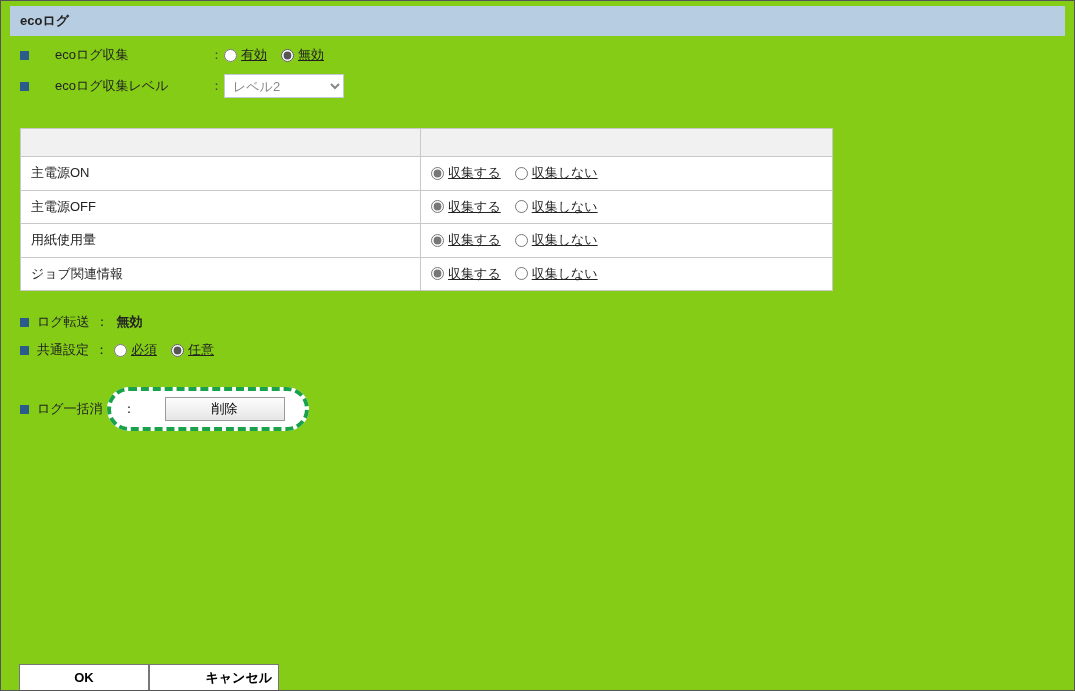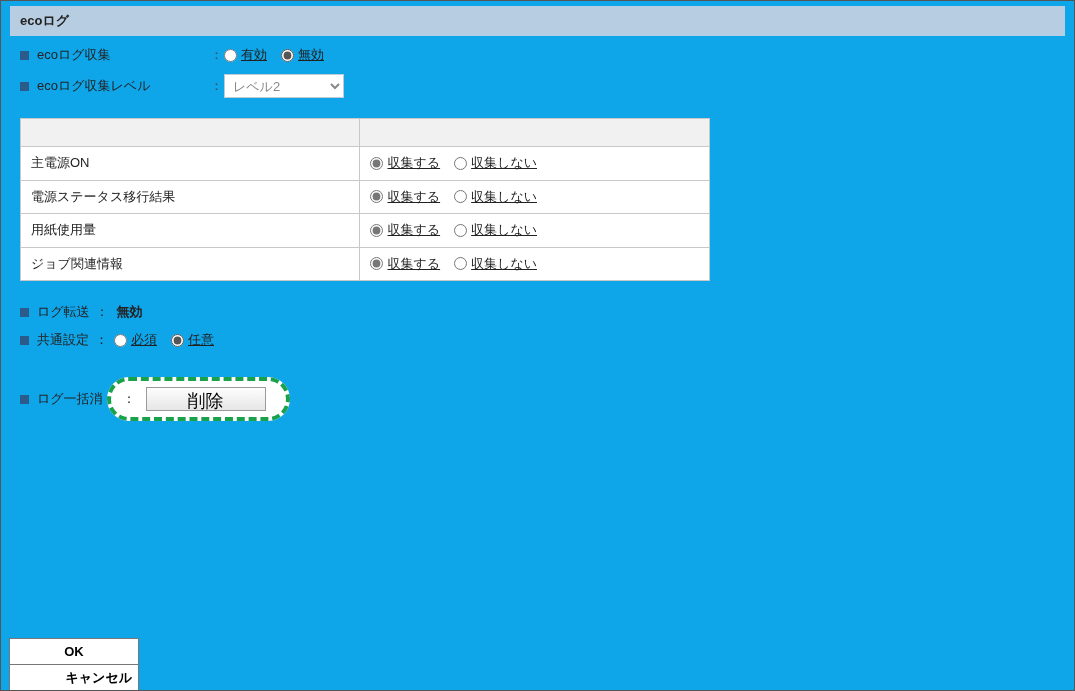--- a/index.html
+++ b/index.html
@@ -9,55 +9,55 @@
     font-family: "MS PGothic", "Hiragino Sans", Meiryo, sans-serif;
     font-size: 13px;
     color: #222;
     background: #fff;
   }
   .frame {
     width: 1075px;
     height: 691px;
     border: 1px solid #555;
     position: relative;
-    background: #0ea5e9;
+    background: #84cc16;
     padding: 1px;
   }
   .inner { padding: 0; }
   .section-header {
     background: #b7cde1;
     font-weight: bold;
     padding: 6px 10px;
     margin: 4px 8px 10px 8px;
   }
   .section-body { padding: 0 18px 12px 18px; }
   .row { display: flex; align-items: center; margin: 10px 0; }
   .bullet {
     display: inline-block;
     width: 9px; height: 9px;
     background: #2b5b8a;
     margin-right: 8px;
     flex: 0 0 auto;
   }
-  .label-col { width: 190px; display: flex; align-items: center; }
+  .label-col { width: 190px; display: flex; align-items: center; gap: 18px; }
   .colon { display: inline-block; width: 14px; color: #444; }
   .radio-wrap { display: inline-flex; align-items: center; margin-right: 14px; cursor: pointer; text-decoration: underline; }
   .radio-wrap input { margin: 0 4px 0 0; accent-color: #555; }
   select.lvl {
     width: 120px; height: 24px;
     border: 1px solid #bfcbd6;
     color: #888;
     font-size: 13px;
     padding: 0 4px;
     background: #fff;
   }
   table.grid {
-    width: 690px;
+    width: 813px;
     border-collapse: collapse;
-    margin-top: 20px;
+    margin-top: 30px;
   }
   table.grid th, table.grid td {
     border: 1px solid #c8c8c8;
     padding: 7px 10px;
     text-align: left;
     font-weight: normal;
     background: #fff;
   }
   table.grid thead th {
     background: #f1f1f1;
@@ -81,30 +81,30 @@
     position: absolute;
     inset: 0;
     border: 4px dashed #1aa24a;
     border-radius: 22px;
     pointer-events: none;
   }
   button.del-btn {
     width: 120px; height: 24px;
     background: linear-gradient(#fdfdfd,#e6e6e6);
     border: 1px solid #9a9a9a;
-    font-size: 18px;
+    font-size: 13px;
     cursor: pointer;
+    margin-left: 19px;
   }
 
   .footer {
     position: absolute;
-    left: 8px;
+    left: 18px;
     bottom: 0;
     display: flex;
-    flex-direction: column;
   }
   .footer button {
     width: 130px; height: 26px;
     border: 1px solid #777;
     background: #fff;
     font-size: 13px;
     font-weight: bold;
     cursor: pointer;
     border-bottom: none;
   }
@@ -156,26 +156,26 @@
               <td class="col-a">主電源ON</td>
               <td class="col-b"><label class="radio-wrap">
                   <input type="radio" name="row0" checked="" style="">
                   <span>収集する</span>
                 </label><label class="radio-wrap">
                   <input type="radio" name="row0" style="">
                   <span>収集しない</span>
                 </label></td>
             </tr>
             <tr>
-              <td class="col-a">電源ステータス移行結果</td>
-              <td class="col-b"><label class="radio-wrap">
-                  <input type="radio" name="row2" checked="" style="">
-                  <span>収集する</span>
-                </label><label class="radio-wrap">
-                  <input type="radio" name="row2" style="">
+              <td class="col-a">主電源OFF</td>
+              <td class="col-b"><label class="radio-wrap">
+                  <input type="radio" name="row1" checked="" style="">
+                  <span>収集する</span>
+                </label><label class="radio-wrap">
+                  <input type="radio" name="row1" style="">
                   <span>収集しない</span>
                 </label></td>
             </tr>
             <tr>
               <td class="col-a">用紙使用量</td>
               <td class="col-b"><label class="radio-wrap">
                   <input type="radio" name="row4" checked="" style="">
                   <span>収集する</span>
                 </label><label class="radio-wrap">
                   <input type="radio" name="row4" style="">

